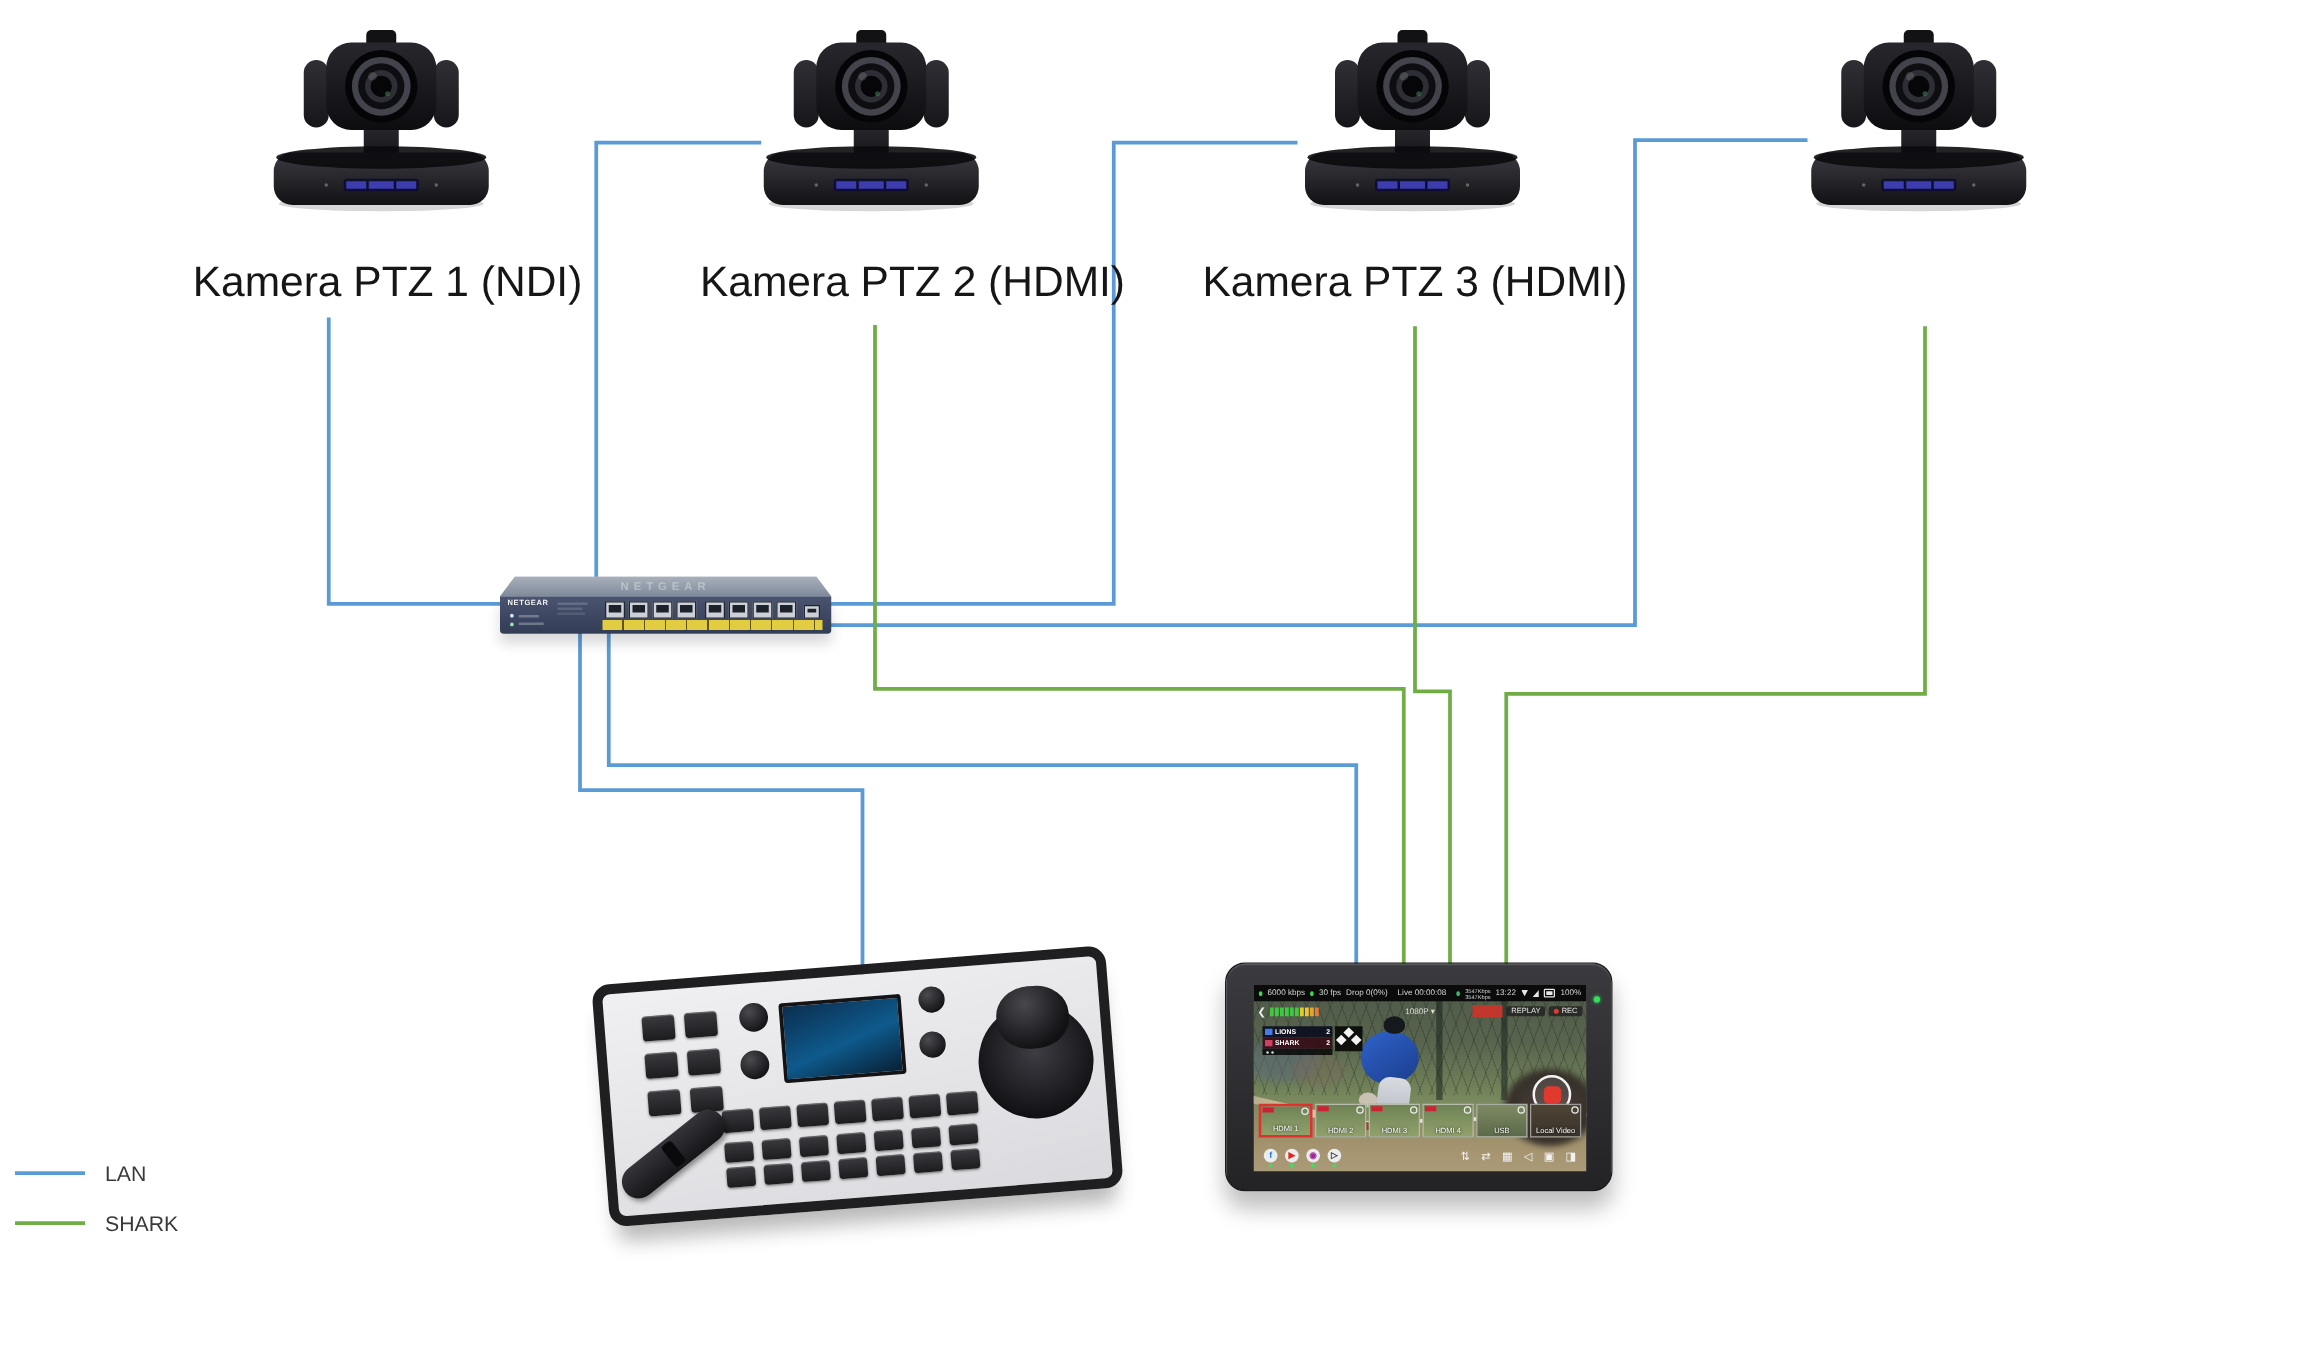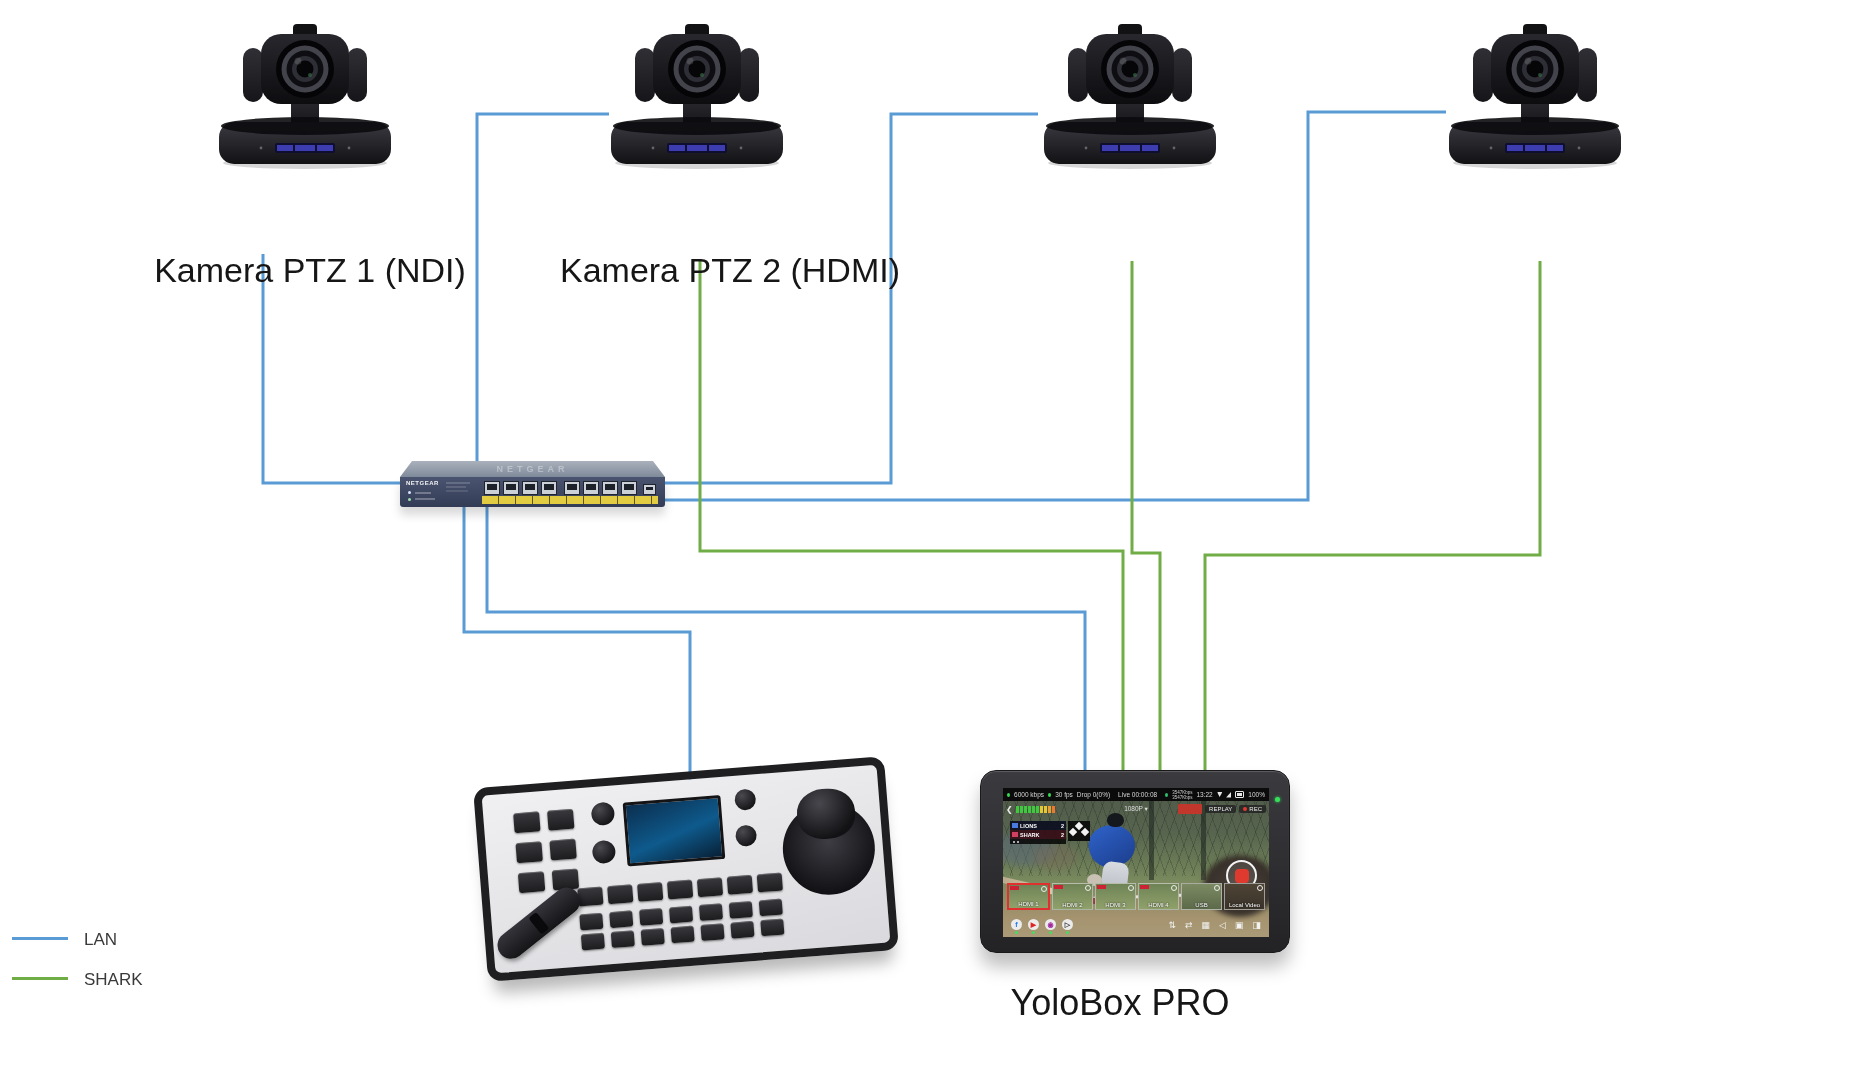--- a/index.html
+++ b/index.html
@@ -3,21 +3,21 @@
 <meta charset="utf-8">
 <style>
   html,body{margin:0;padding:0;background:#ffffff;}
   #canvas{position:relative;width:1855px;height:1076px;background:#ffffff;overflow:hidden;
           font-family:"Liberation Sans", sans-serif;}
   #wires{position:absolute;left:0;top:0;z-index:1;}
   .device{position:absolute;z-index:2;}
 
   
   .camlabel{position:absolute;z-index:3;width:400px;text-align:center;top:204px;height:44px;
-            line-height:44px;font-size:34px;color:#161616;margin-top:44px;}
+            line-height:44px;font-size:34px;color:#161616;}
   .bottomlabel{position:absolute;z-index:3;width:440px;text-align:center;top:979px;height:48px;
             line-height:48px;font-size:36px;color:#161616;}
 
   
   .legend-line{position:absolute;z-index:3;width:56px;height:3px;}
   .legend-label{position:absolute;z-index:3;font-size:17px;color:#3a3a3a;}
 
   
   .switch{left:400px;top:461px;width:265px;height:46px;}
   .sw-top{height:16px;background:linear-gradient(#aab1bc,#7f8a9a);
@@ -188,20 +188,21 @@
     </svg>
   <svg class="device" style="left:1030px;top:12px" width="200" height="158" viewBox="0 0 200 158">
       <use href="#ptzcam"></use>
     </svg>
   <svg class="device" style="left:1435px;top:12px" width="200" height="158" viewBox="0 0 200 158">
       <use href="#ptzcam"></use>
     </svg>
 
   <div class="camlabel" style="left:110px">Kamera PTZ 1 (NDI)</div>
   <div class="camlabel" style="left:530px">Kamera PTZ 2 (HDMI)</div>
+  <div class="camlabel" style="left:932px">Kamera PTZ 3 (HDMI)</div>
 
   <div class="device switch">
     <div class="sw-top">NETGEAR</div>
     <div class="sw-front">
       <div class="sw-brand">NETGEAR</div>
       <div class="sw-led" style="left:8px;top:14px;background:#d9e6ff"></div>
       <div class="sw-led" style="left:8px;top:21px;background:#9fe0b0"></div>
       <div class="sw-bar" style="left:15px;top:15px;width:16px"></div>
       <div class="sw-bar" style="left:15px;top:21px;width:20px"></div>
       <div class="sw-bar" style="left:46px;top:5px;width:24px;opacity:.6"></div>
@@ -405,19 +406,18 @@
         <span>⇅</span>
         <span>⇄</span>
         <span>▦</span>
         <span>◁</span>
         <span>▣</span>
         <span>◨</span>
       </div>
     </div>
   </div>
 
-  <div class="bottomlabel" style="left:900px">YoloBox PRO</div>
 
   <div class="legend-line" style="left: 12px; top: 937px; background: rgb(91, 155, 213);"></div>
   <div class="legend-label" style="left:84px;top:930px">LAN</div>
   <div class="legend-line" style="left: 12px; top: 977px; background: rgb(112, 173, 71);"></div>
   <div class="legend-label" style="left:84px;top:970px">SHARK</div>
 </div>
 
 </body></html>

